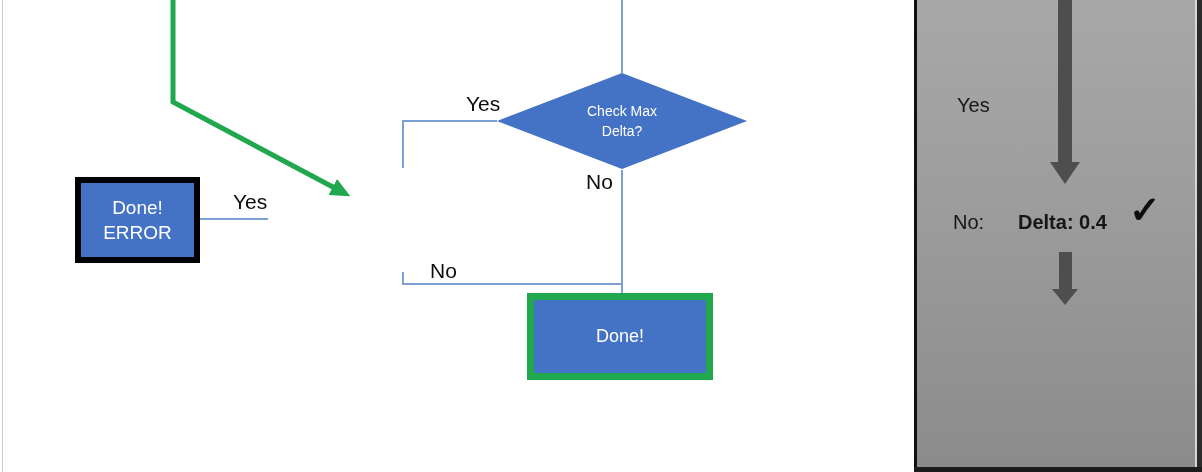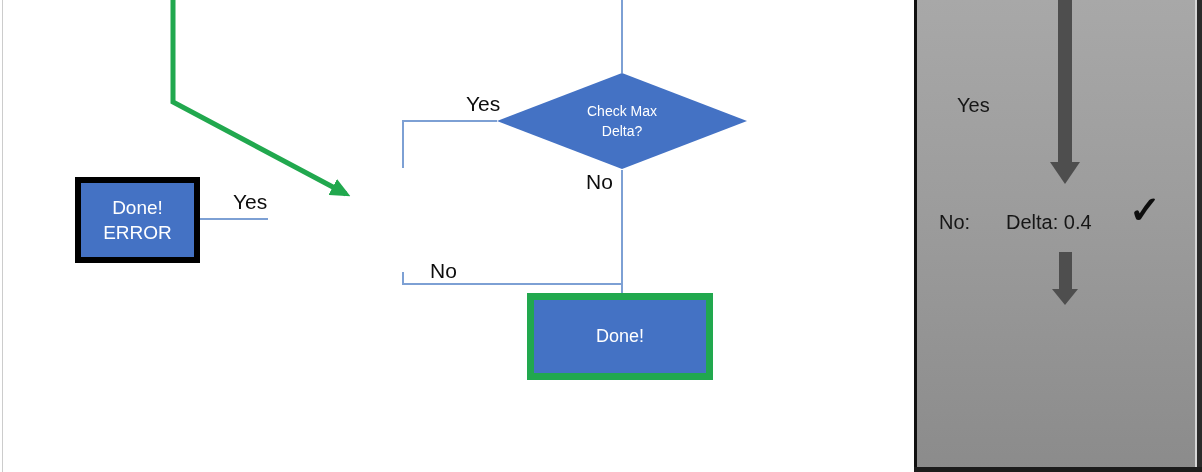--- a/index.html
+++ b/index.html
@@ -63,22 +63,22 @@
   .panel-border-right {
     position: absolute; right: 0; top: 0; width: 5px; height: 472px; background: #2b2b2b;
   }
   .panel-border-bottom {
     position: absolute; left: 0; bottom: 0; width: 288px; height: 5px; background: #1c1c1c; z-index: 3;
   }
   .panel-text {
     position: absolute; color: #161616; font-size: 20px; white-space: nowrap; z-index: 2;
   }
   .panel-yes   { left: 43px;  top: 94px;  }
-  .panel-no    { left: 25px;  top: 211px; }
-  .panel-delta { left: 92px; top: 211px; }
+  .panel-no    { left: 39px;  top: 211px; }
+  .panel-delta { left: 104px; top: 211px; font-weight: bold; }
   .panel-check {
     position: absolute; left: 215px; top: 188px; z-index: 2;
     color: #0e0e0e; font-size: 38px; font-weight: bold;
   }
   .panel-value {
     position: absolute; left: 106px; top: 306px; width: 100px; z-index: 2;
     text-align: center; color: #92d050; font-size: 38px; font-weight: bold;
   }
   .panel-arrow { position: absolute; z-index: 1; }
   .panel-arrow-1 { left: 136px; top: 0; }

